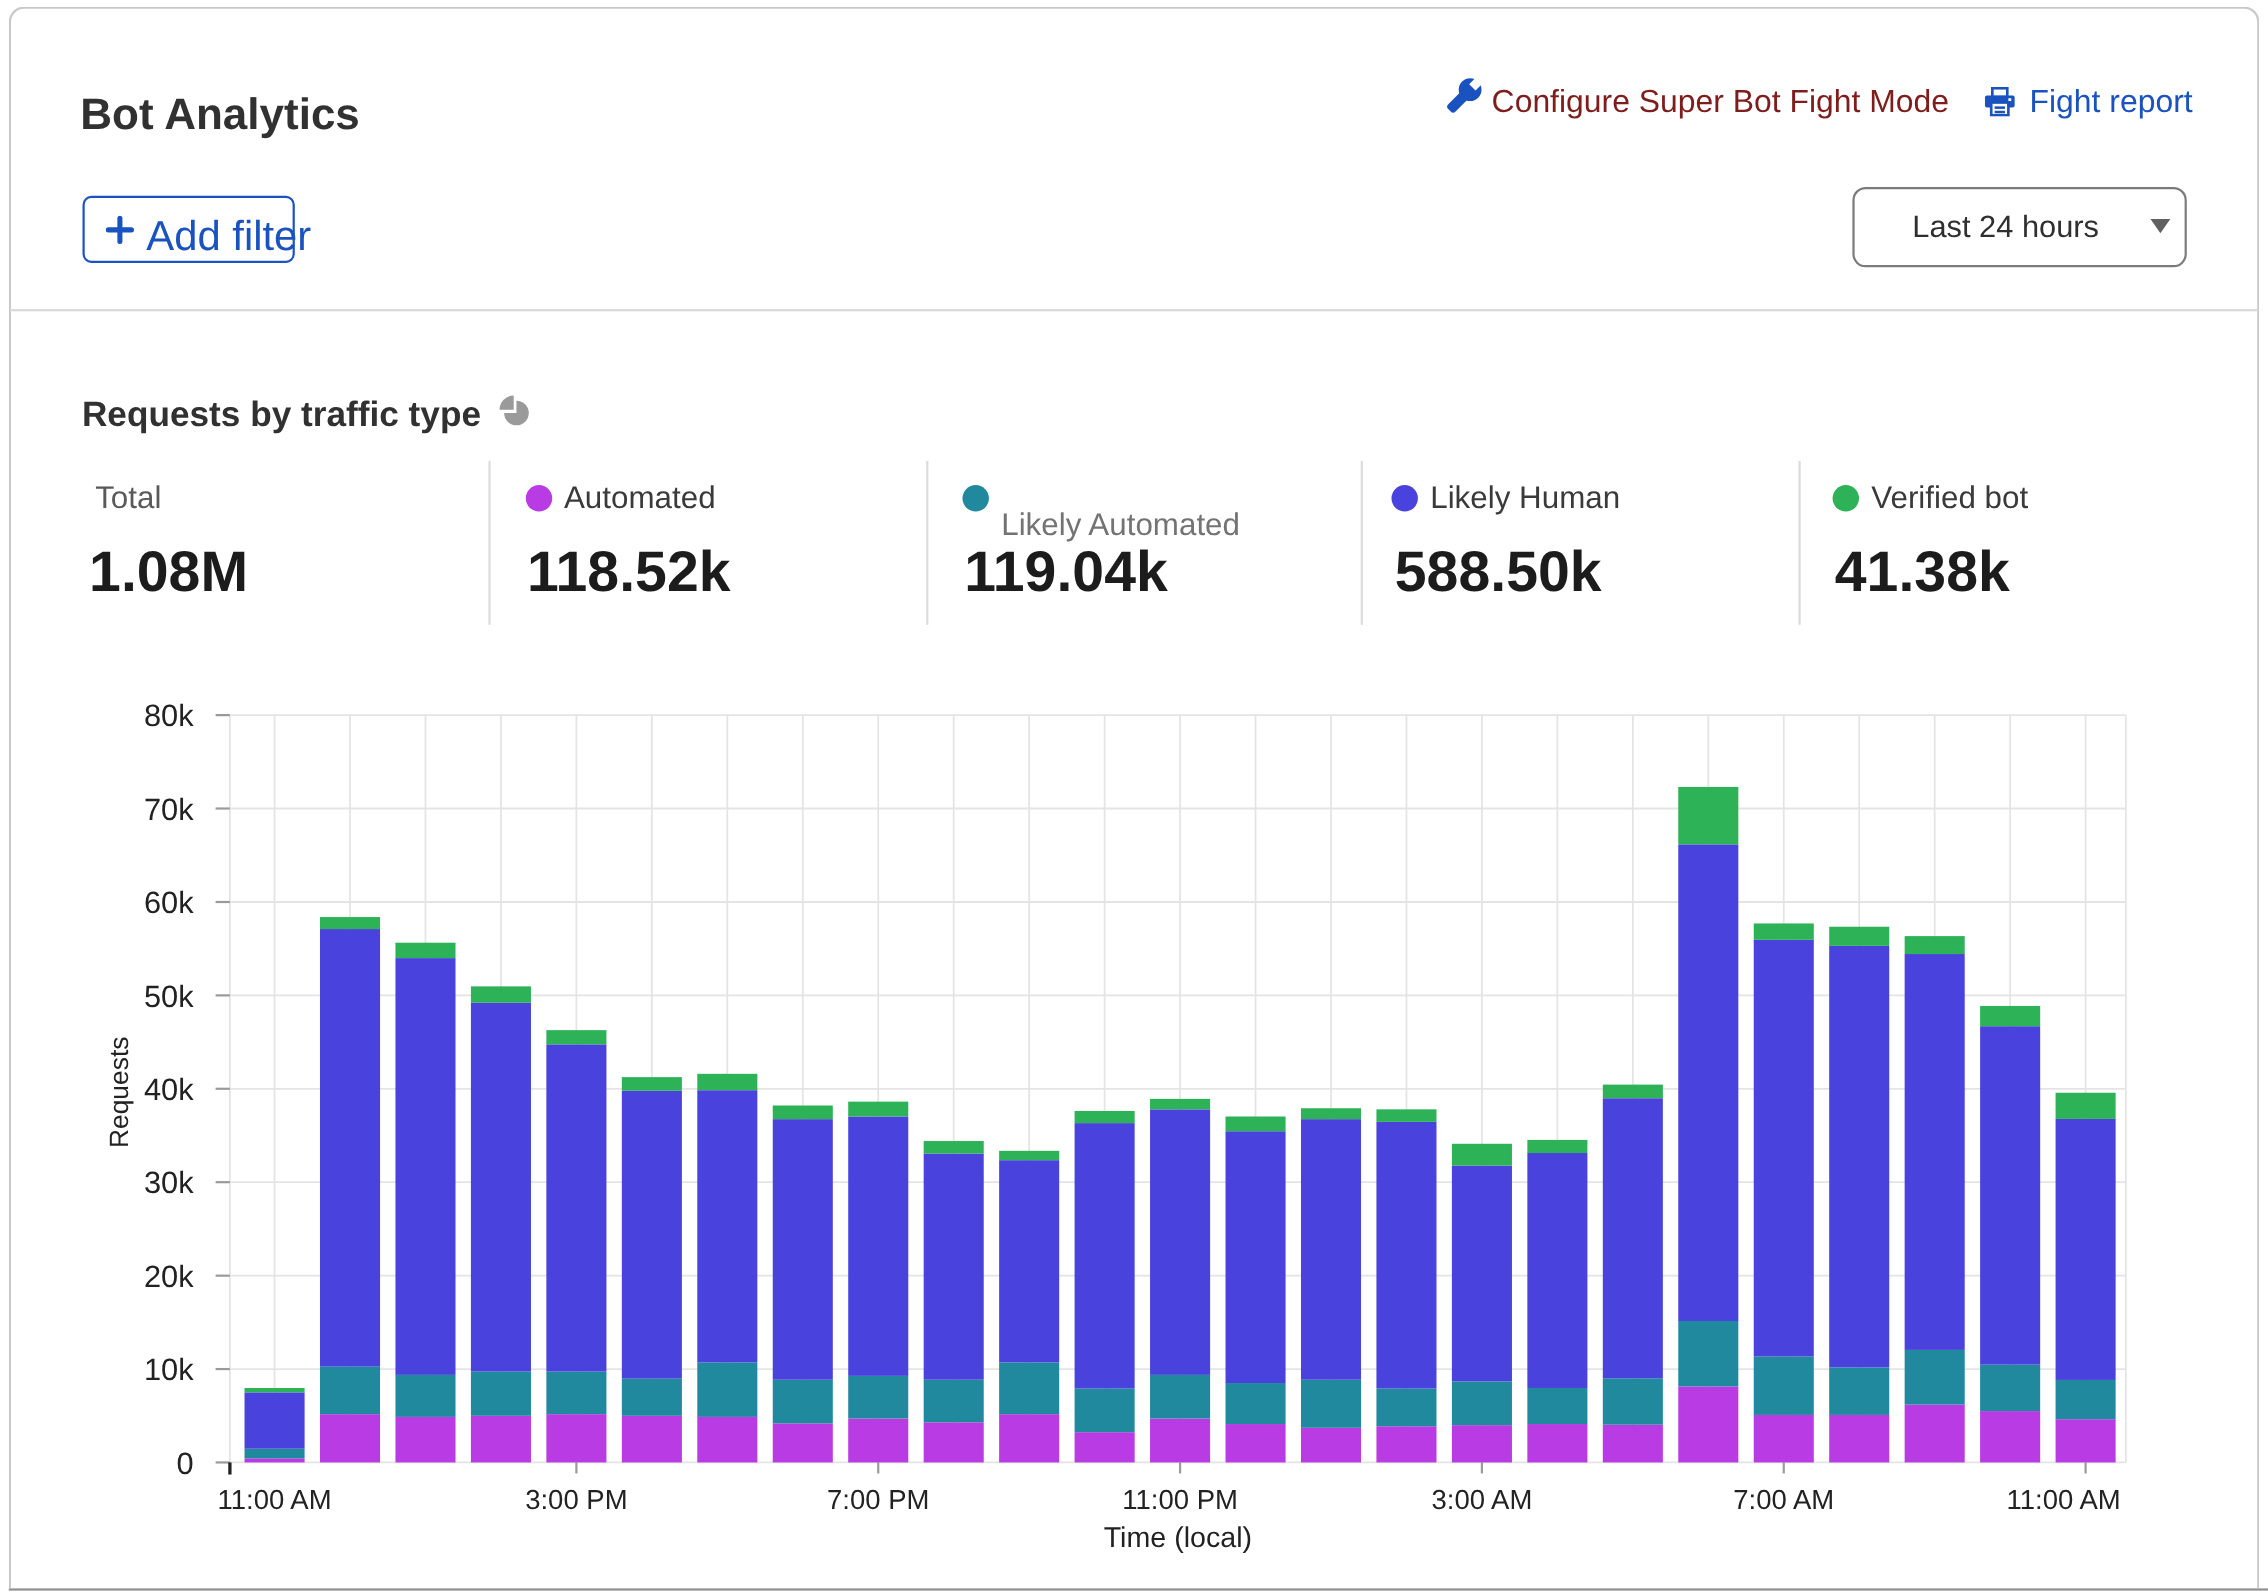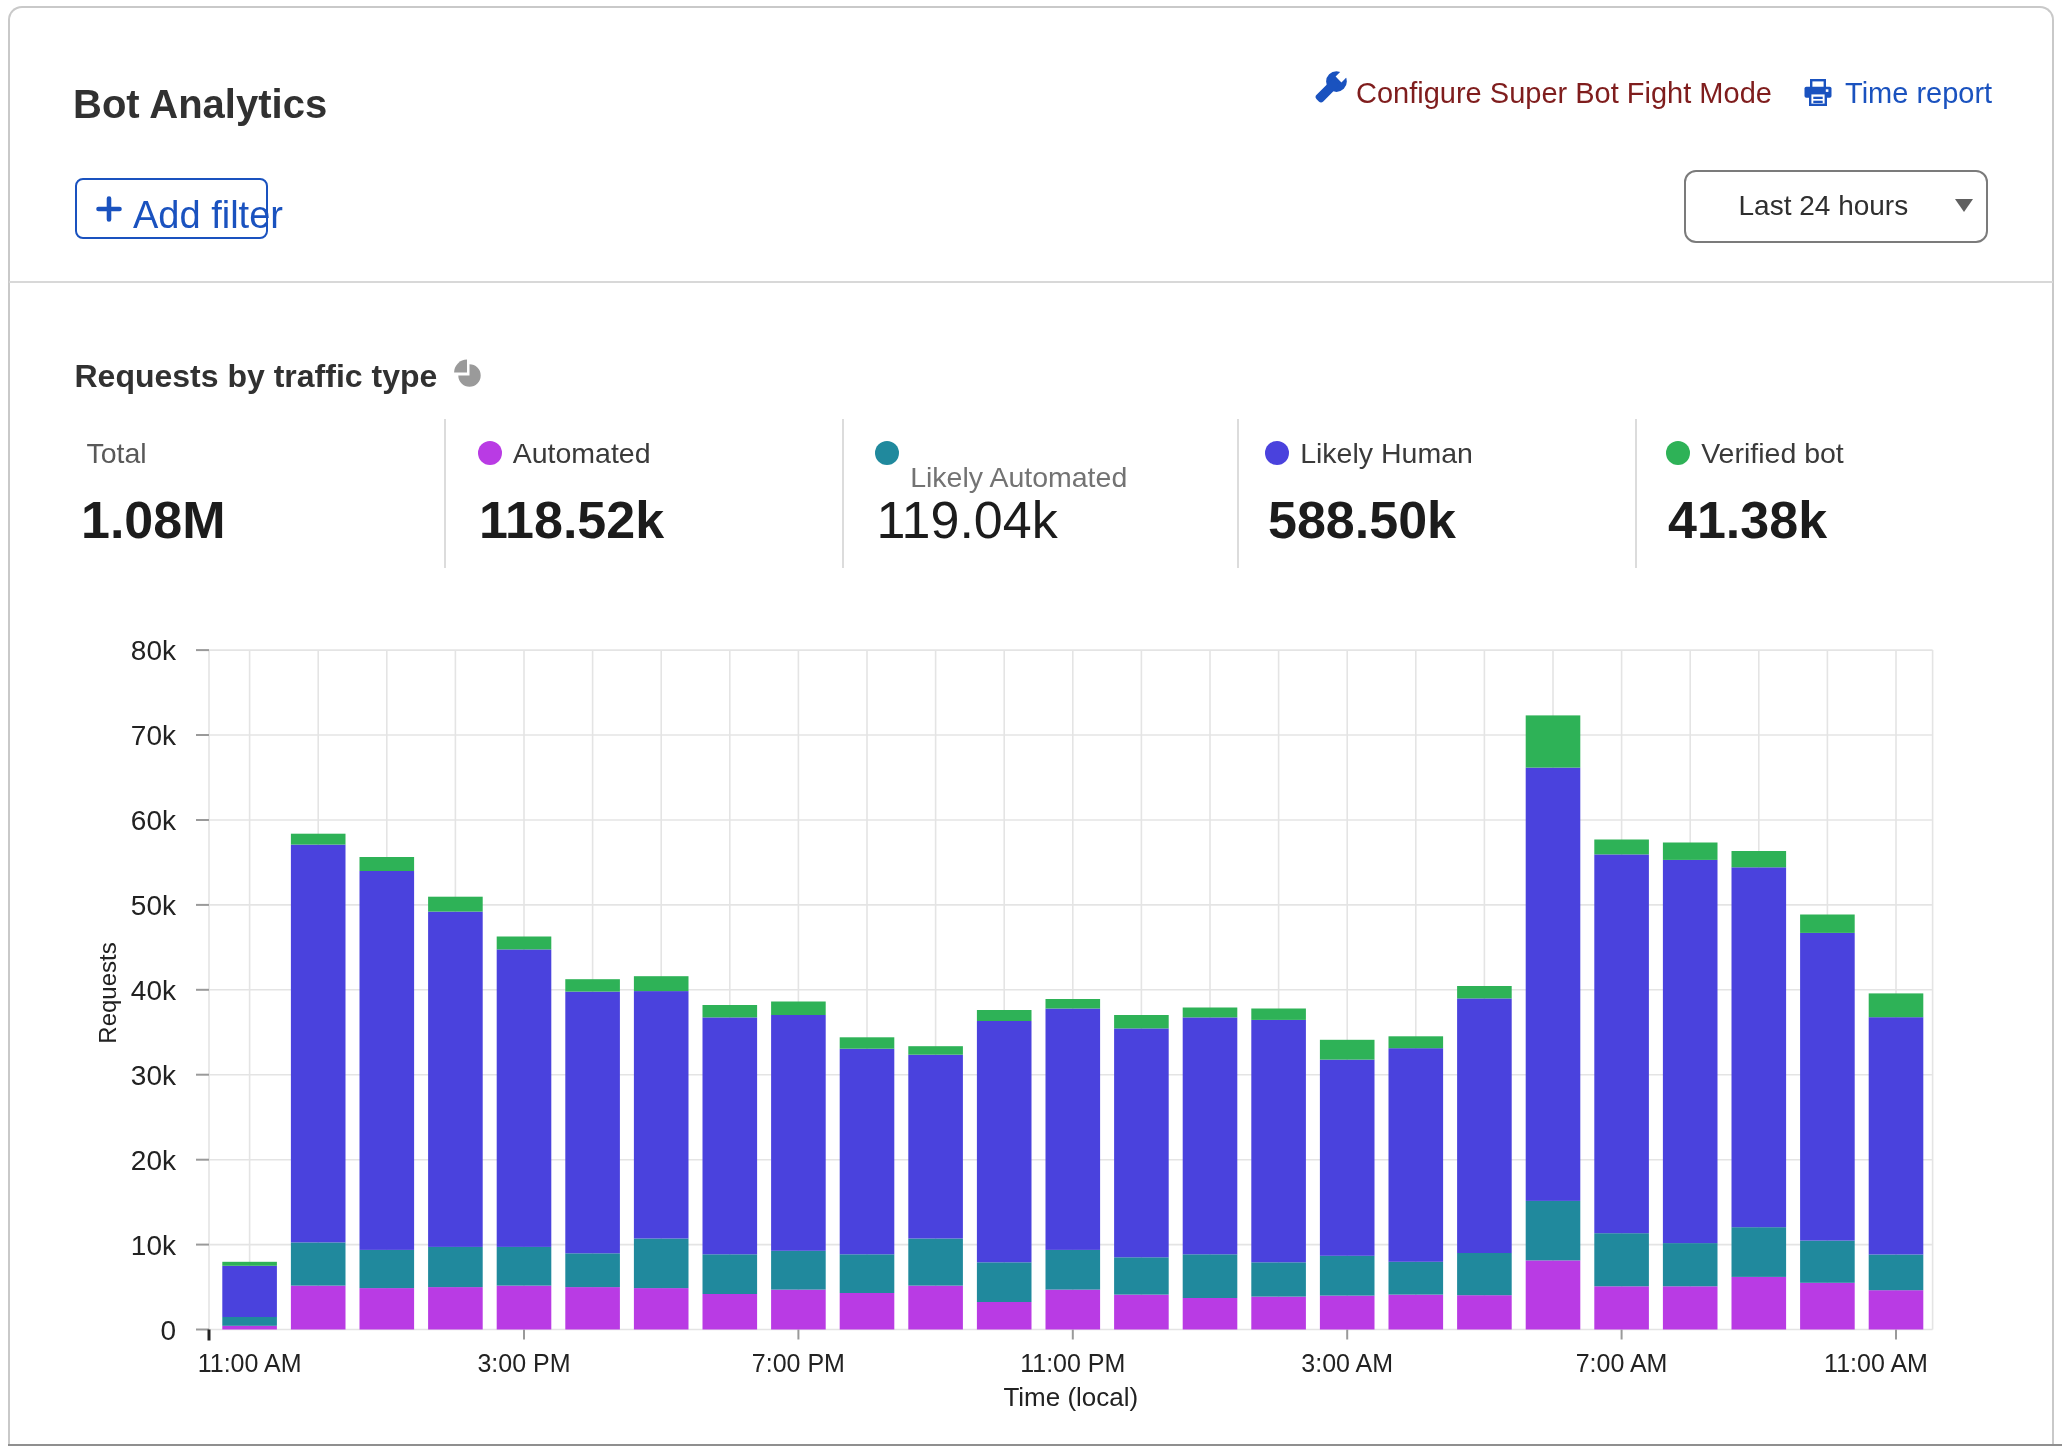--- a/index.html
+++ b/index.html
@@ -21,21 +21,21 @@
   </svg>
 <div style="position:absolute;left:1356px;top:79.0px;font-size:29px;line-height:29px;color:#7f1d1d;font-weight:normal;white-space:nowrap;">Configure Super Bot Fight Mode</div>
 <svg width="28" height="27" viewBox="0 0 28 27" style="position:absolute;left:1804px;top:79px;">
 <rect x="7.2" y="1.2" width="13.6" height="8" fill="none" stroke="#1a52bf" stroke-width="2.4"></rect>
 <rect x="0.5" y="7.8" width="27" height="11" rx="1.8" fill="#1a52bf"></rect>
 <rect x="21.8" y="10.3" width="2.6" height="2.6" fill="#ffffff"></rect>
 <rect x="6.2" y="14.2" width="15.6" height="11.6" fill="#ffffff" stroke="#1a52bf" stroke-width="2.4"></rect>
 <rect x="9.3" y="17.7" width="9.4" height="2.3" fill="#1a52bf"></rect>
 <rect x="9.3" y="21.7" width="9.4" height="2.3" fill="#1a52bf"></rect>
 </svg>
-<div style="position:absolute;left:1845px;top:79.0px;font-size:29px;line-height:29px;color:#1a52bf;font-weight:normal;white-space:nowrap;">Time report</div>
+<div style="position:absolute;left:1845px;top:79.0px;font-size:29px;line-height:29px;color:#1a52bf;font-weight:normal;white-space:nowrap;">Fight report</div>
 
 <div style="position:absolute;left:75px;top:178px;width:193px;height:61px;border:2.5px solid #1a52bf;border-radius:8px;"></div>
 <div style="position:absolute;left:96px;top:196px;width:26px;height:26px;">
 <svg width="26" height="26" viewBox="0 0 26 26">
       <path d="M13 2.5 V23.5 M2.5 13 H23.5" stroke="#1a52bf" stroke-width="4.6" stroke-linecap="round"></path>
     </svg></div>
 <div style="position:absolute;left:133px;top:199.6px;font-size:38px;line-height:30px;color:#1a52bf;font-weight:normal;white-space:nowrap;">Add filter</div>
 
 <div style="position:absolute;left:1683.6px;top:170.4px;width:304.6px;height:72.8px;border:2px solid #7b7b7b;border-radius:12px;"></div>
 <div style="position:absolute;left:1702.5px;top:191.5px;font-size:28px;line-height:28px;color:#2f2f2f;font-weight:normal;white-space:nowrap;margin-left:36px;">Last 24 hours</div>
@@ -47,21 +47,21 @@
 <path fill="#9a9a9a" d="M17 3.6 A12.9 12.9 0 0 0 4.1 16.5 L17 16.5 Z"></path>
 </svg>
 
 <div style="position:absolute;left:86.5px;top:438.9px;font-size:28.5px;line-height:28.5px;color:#595959;font-weight:normal;white-space:nowrap;">Total</div>
 <div style="position:absolute;left:81px;top:493.5px;font-size:52px;line-height:52px;color:#1c1c1c;font-weight:bold;white-space:nowrap;">1.08M</div>
 <div style="position:absolute;left:477.7px;top:440.7px;width:24px;height:24px;border-radius:50%;background:#b93be4;"></div>
 <div style="position:absolute;left:512.7px;top:438.9px;font-size:28.5px;line-height:28.5px;color:#3a3a3a;font-weight:normal;white-space:nowrap;">Automated</div>
 <div style="position:absolute;left:479px;top:493.5px;font-size:52px;line-height:52px;color:#1c1c1c;font-weight:bold;white-space:nowrap;">118.52k</div>
 <div style="position:absolute;left:875.2px;top:440.7px;width:24px;height:24px;border-radius:50%;background:#20899d;"></div>
 <div style="position:absolute;left:910.2px;top:463px;font-size:28.5px;line-height:28.5px;color:#737373;font-weight:normal;white-space:nowrap;">Likely Automated</div>
-<div style="position:absolute;left:876.5px;top:493.5px;font-size:52px;line-height:52px;color:#1c1c1c;font-weight:normal;white-space:nowrap;">119.04k</div>
+<div style="position:absolute;left:876.5px;top:493.5px;font-size:52px;line-height:52px;color:#1c1c1c;font-weight:bold;white-space:nowrap;">119.04k</div>
 <div style="position:absolute;left:1265.2px;top:440.7px;width:24px;height:24px;border-radius:50%;background:#4a42dd;"></div>
 <div style="position:absolute;left:1300.2px;top:438.9px;font-size:28.5px;line-height:28.5px;color:#3a3a3a;font-weight:normal;white-space:nowrap;">Likely Human</div>
 <div style="position:absolute;left:1268px;top:493.5px;font-size:52px;line-height:52px;color:#1c1c1c;font-weight:bold;white-space:nowrap;">588.50k</div>
 <div style="position:absolute;left:1666.2px;top:440.7px;width:24px;height:24px;border-radius:50%;background:#2eb257;"></div>
 <div style="position:absolute;left:1701.2px;top:438.9px;font-size:28.5px;line-height:28.5px;color:#3a3a3a;font-weight:normal;white-space:nowrap;">Verified bot</div>
 <div style="position:absolute;left:1668px;top:493.5px;font-size:52px;line-height:52px;color:#1c1c1c;font-weight:bold;white-space:nowrap;">41.38k</div>
 <div style="position:absolute;left:444px;top:419px;width:2px;height:149px;background:#dcdcdc;"></div>
 <div style="position:absolute;left:842px;top:419px;width:2px;height:149px;background:#dcdcdc;"></div>
 <div style="position:absolute;left:1237px;top:419px;width:2px;height:149px;background:#dcdcdc;"></div>
 <div style="position:absolute;left:1635px;top:419px;width:2px;height:149px;background:#dcdcdc;"></div>

